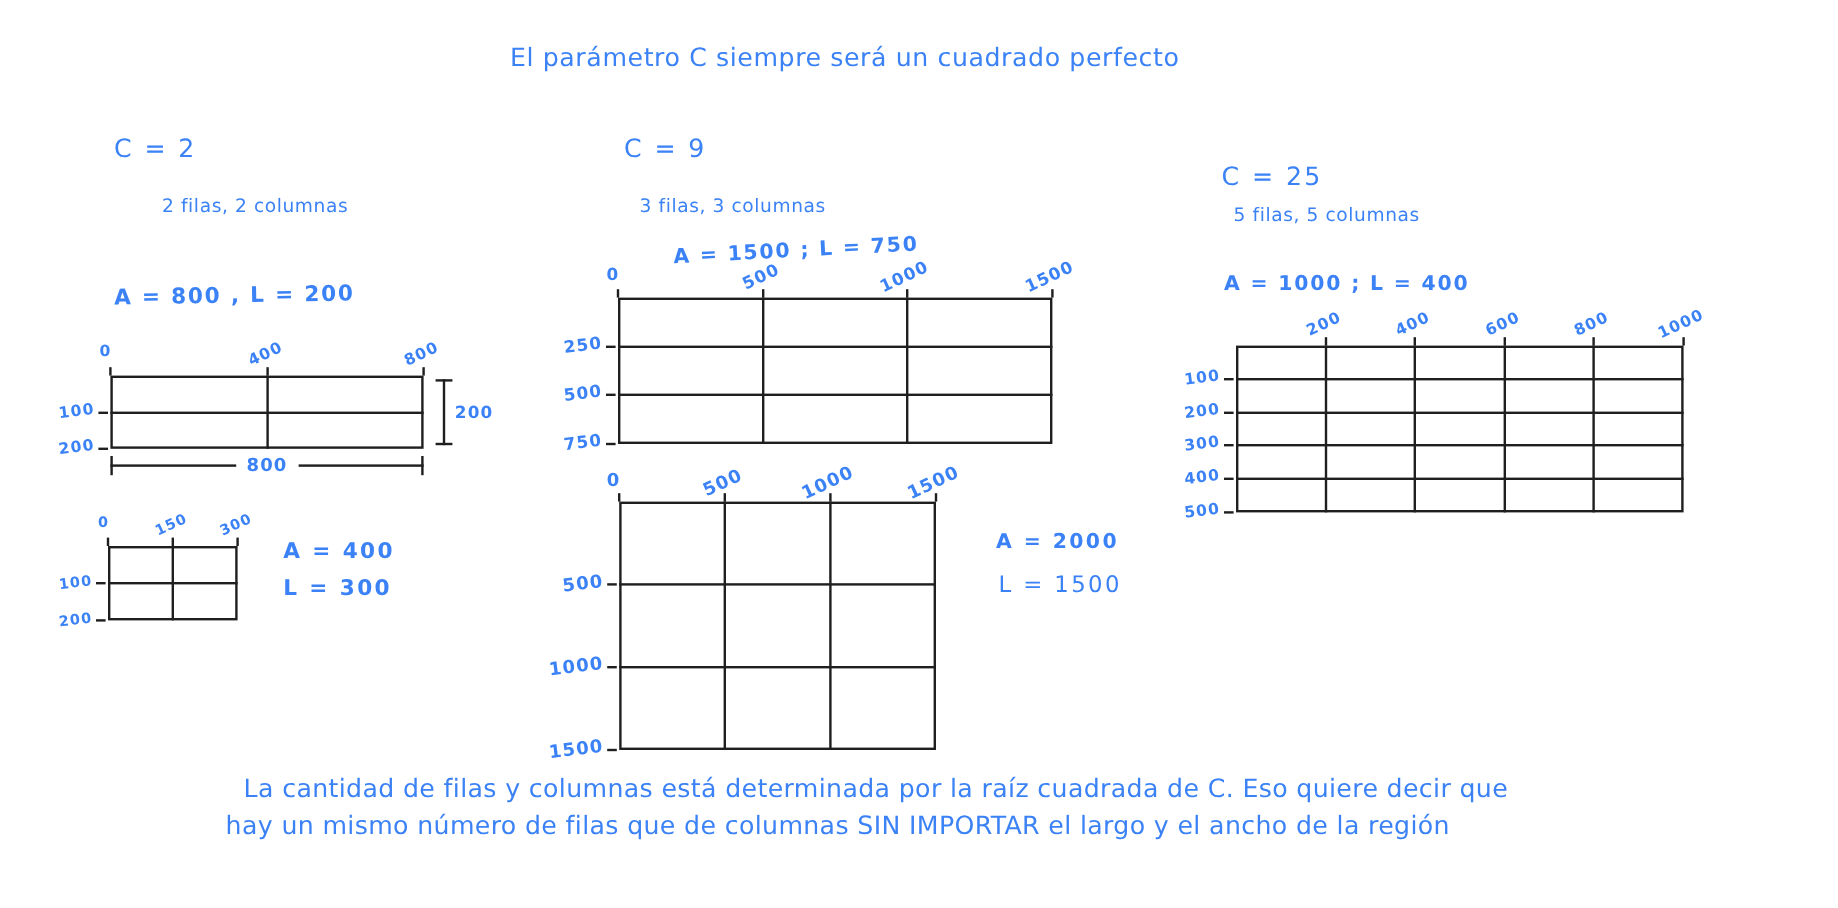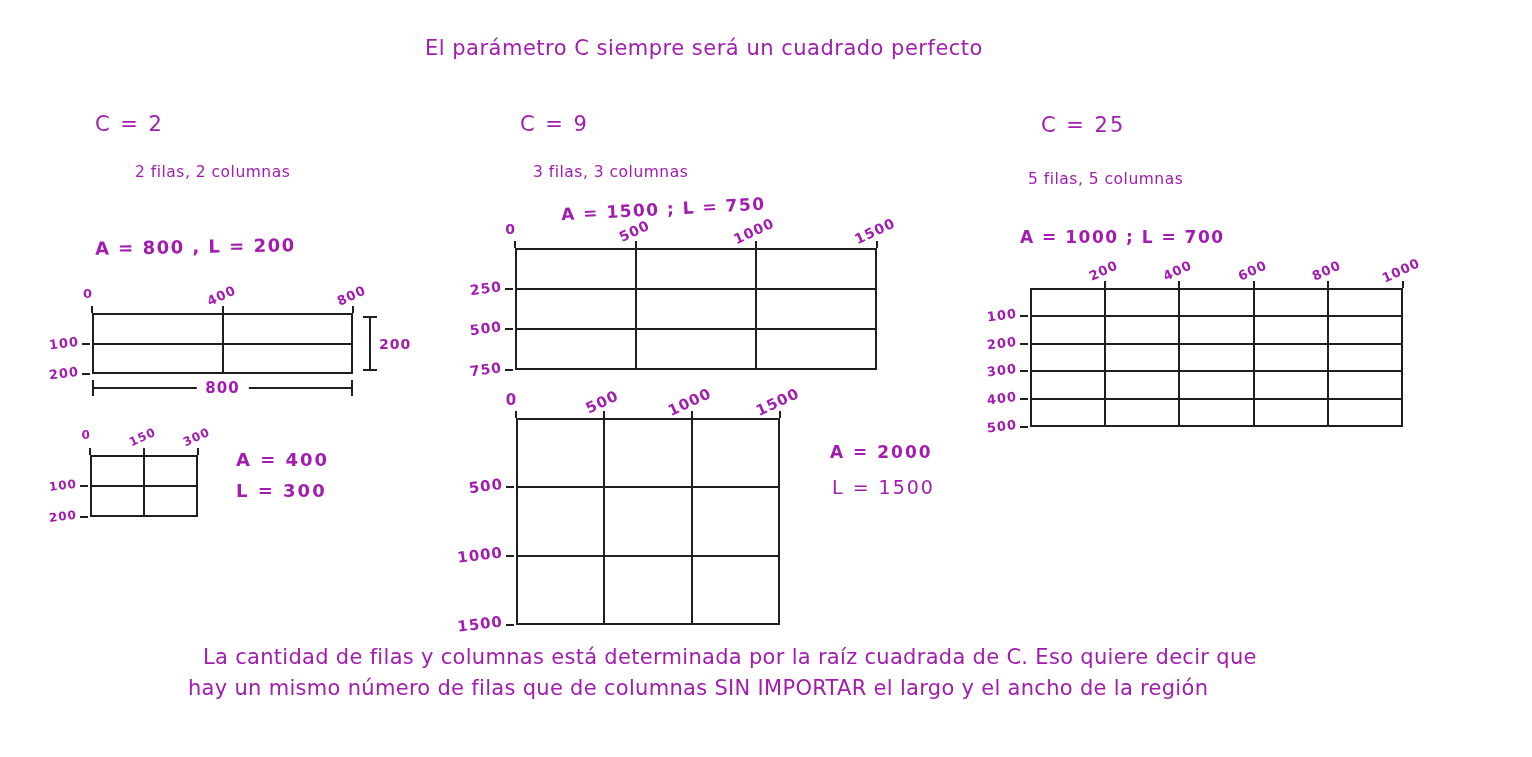--- a/index.html
+++ b/index.html
@@ -1,21 +1,21 @@
 <!DOCTYPE html>
 <html><head>
 <meta charset="utf-8">
 <style>
   html,body{margin:0;padding:0;background:#ffffff;}
   #canvas{
     position:relative;
     width:1532px;height:757px;
     background:#ffffff;
     font-family:"DejaVu Sans", sans-serif;
-    color:#a21caf;
+    color:#3b82f6;
     overflow:hidden;
   }
   .title{
     position:absolute;left:425px;top:36px;
     font-size:21px;letter-spacing:0.5px;
   }
   .c-label{
     position:absolute;font-size:21px;letter-spacing:2px;
   }
   .dims-label{
@@ -26,21 +26,21 @@
   }
   .footer{
     position:absolute;font-size:21px;letter-spacing:0.3px;
   }
   #c4-c{left:95px;top:112px;}
   #c4-dims{left:135px;top:163px;}
   #c4-params{left:95px;top:236px;font-size:18px;transform:rotate(-1deg);}
   #c9-c{left:520px;top:112px;}
   #c9-dims{left:533px;top:163px;}
   #c9-params{left:561px;top:199px;transform:rotate(-3deg);}
-  #c25-c{left:1018px;top:113px;margin-left:23px;}
+  #c25-c{left:1018px;top:135px;}
   #c25-dims{left:1028px;top:170px;}
   #c25-params{left:1020px;top:227px;}
   #footer-line1{left:203px;top:645px;}
   #footer-line2{left:188px;top:676px;}
 </style>
 </head>
 <body>
 
 <div id="canvas">
 
@@ -49,21 +49,21 @@
   <div class="c-label" id="c4-c">C = 2</div>
   <div class="dims-label" id="c4-dims">2 filas, 2 columnas</div>
   <div class="params-label" id="c4-params">A = 800 ,   L = 200</div>
 
   <div class="c-label" id="c9-c">C = 9</div>
   <div class="dims-label" id="c9-dims">3 filas, 3 columnas</div>
   <div class="params-label" id="c9-params">A = 1500 ;   L = 750</div>
 
   <div class="c-label" id="c25-c">C = 25</div>
   <div class="dims-label" id="c25-dims">5 filas, 5 columnas</div>
-  <div class="params-label" id="c25-params">A = 1000  ;   L = 700</div>
+  <div class="params-label" id="c25-params">A = 1000  ;   L = 400</div>
 
   <div class="footer" id="footer-line2">hay un mismo número de filas que de columnas SIN IMPORTAR el largo y el ancho de la región</div>
   <div class="footer" id="footer-line1">La cantidad de filas y columnas está determinada por la raíz cuadrada de C. Eso quiere decir que</div>
 
 <div style="position: absolute; left: 92px; top: 313px; width: 261px; height: 61px;">
       <div style="position: absolute; inset: 0px; border: 2px solid rgb(31, 31, 31);"></div>
       <div style="position: absolute; left: 129.5px; top: 0px; width: 2px; height: 61px; background: rgb(31, 31, 31);"></div>
       <div style="position: absolute; top: 29.5px; left: 0px; height: 2px; width: 261px; background: rgb(31, 31, 31);"></div>
       <div style="position: absolute; left: -1px; top: -7px; width: 2px; height: 7px; background: rgb(31, 31, 31);"></div>
       <div style="position: absolute; left: 0px; top: -27px; font-size: 13px; font-weight: bold; letter-spacing: 1px; white-space: nowrap; transform: translateX(-90%);">0</div>

